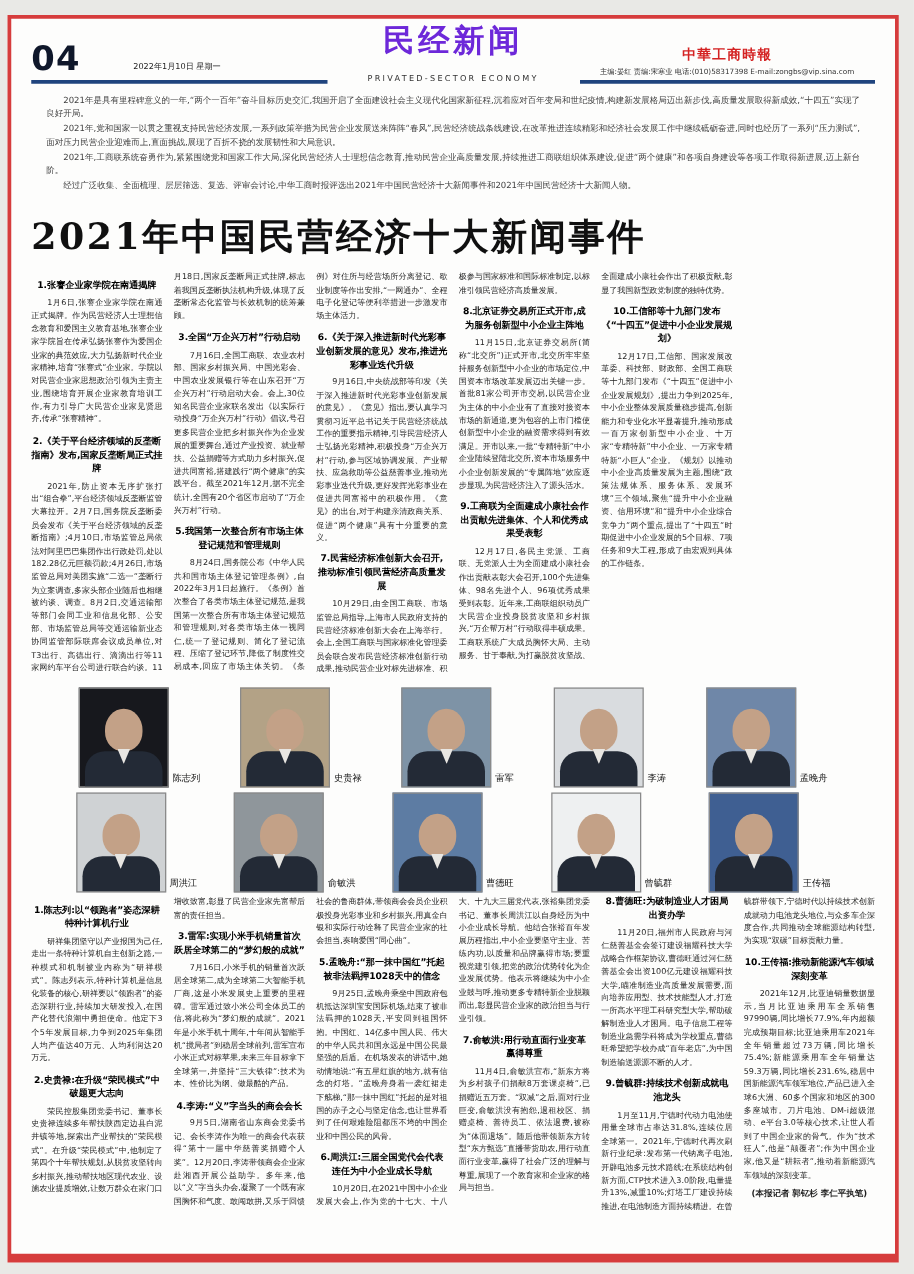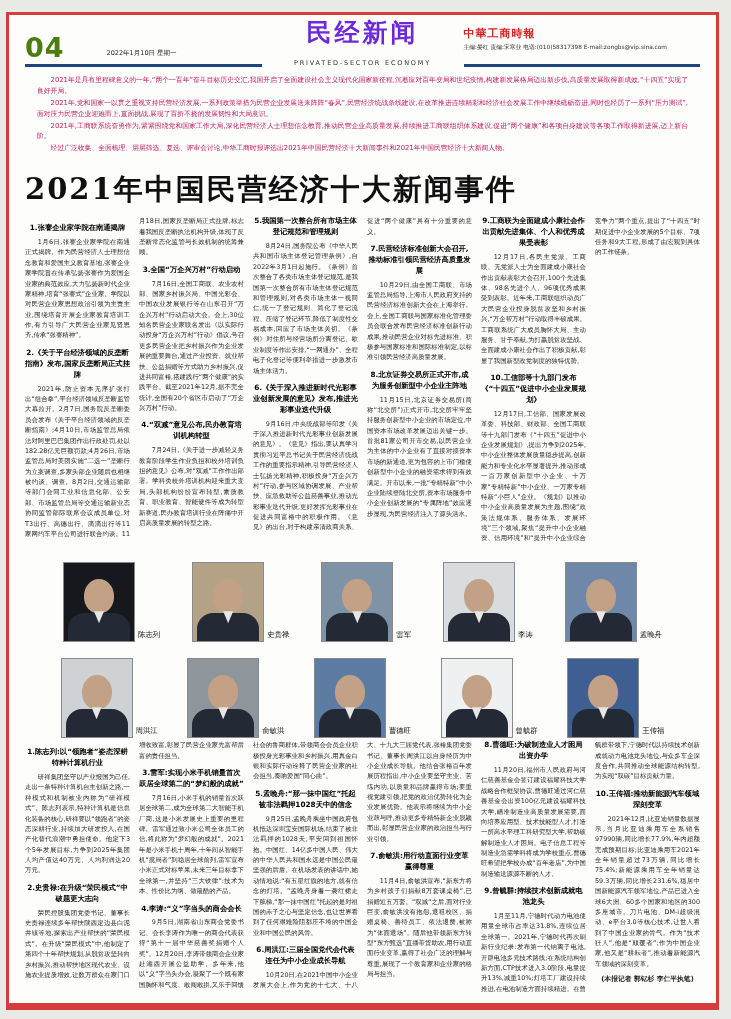--- a/index.html
+++ b/index.html
@@ -1,44 +1,44 @@
 <!DOCTYPE html>
 <html><head>
 <meta charset="utf-8">
 <style>
   html,body{margin:0;padding:0;background:#e9e9e6;}
   body{width:731px;height:1019px;position:relative;font-family:"DejaVu Sans","Liberation Sans",sans-serif;-webkit-font-smoothing:antialiased;}
   .page{position:absolute;left:6px;top:12px;width:713px;height:998px;background:#fdfdfc;border:3px solid #d63c3c;border-bottom-width:7px;box-sizing:border-box;padding:10px 16px 4px;overflow:hidden;}
   
   .header{display:flex;align-items:flex-end;height:42px;}
   .h-left{flex:1;display:flex;align-items:flex-end;gap:6px;border-bottom:3px solid #20447e;padding-bottom:4px;}
-  .pageno{font-size:27px;font-weight:bold;line-height:0.85;letter-spacing:1px;color:#4d7c0f;}
+  .pageno{font-size:27px;font-weight:bold;line-height:0.85;letter-spacing:1px;color:#0f172a;}
   .date{font-size:6.5px;color:#222;padding-bottom:2px;white-space:nowrap;margin-left:36px;}
   .h-center{width:190px;text-align:center;padding:0 6px;}
   .masthead{font-size:25px;font-weight:bold;letter-spacing:3px;color:#6d28d9;font-family:"DejaVu Serif","Liberation Serif",serif;line-height:1;}
   .masthead-en{font-size:6.5px;letter-spacing:1.8px;color:#333;margin-top:14px;white-space:nowrap;}
-  .h-right{flex:1;text-align:left;border-bottom:3px solid #20447e;padding-bottom:12px;}
+  .h-right{flex:1;text-align:center;border-bottom:3px solid #20447e;padding-bottom:2px;}
   .papername{font-size:11px;font-weight:bold;color:#d42222;letter-spacing:1px;}
   .infoline{font-size:5.8px;color:#333;margin-top:2px;white-space:nowrap;}
   
-  .intro{margin:8px 12px 16px;color:#be185d;}
+  .intro{margin:8px 12px 16px;color:#404040;}
   .intro p{font-size:6.8px;line-height:1.6;text-align:justify;text-indent:2em;margin:0 0 1px;}
   
   .headline{font-family:"DejaVu Serif","Liberation Serif",serif;font-weight:bold;font-size:29px;letter-spacing:2px;text-align:left;color:#101010;margin:10px 0 6px;}
   .headline.second{margin-top:4px;}
   
   .sixcol{column-count:6;column-gap:9px;column-fill:auto;text-align:justify;color:#1e1e1e;overflow:hidden;}
   .sixcol.events{height:330px;}
   .sixcol.people{height:256px;}
   .n-head{font-size:7.3px;font-weight:bold;text-align:center;margin:7px 0 3px;line-height:1.5;color:#000;}
   .n-body{font-size:6.4px;line-height:1.62;margin:0;text-indent:2em;}
   .byline{font-size:6.8px;font-weight:bold;text-align:center;margin-top:5px;}
   
   .photo-row{display:flex;justify-content:space-evenly;align-items:flex-end;margin:4px 6px 2px;}
-  .p-cell{display:flex;align-items:flex-end;margin-top:12px;}
+  .p-cell{display:flex;align-items:flex-end;}
   .p-photo{width:72px;height:80px;position:relative;overflow:hidden;border:1px solid #8a8a8a;box-sizing:border-box;background:#ccc;}
   .sil-head{position:absolute;left:50%;top:16px;width:30px;height:34px;margin-left:-15px;border-radius:50% 50% 46% 46%;background:#c3a187;}
   .sil-body{position:absolute;left:50%;bottom:-6px;width:62px;height:34px;margin-left:-31px;border-radius:16px 16px 0 0;background:#232a36;}
   .sil-collar{position:absolute;left:50%;bottom:18px;width:10px;height:12px;margin-left:-5px;background:#e8e6e2;clip-path:polygon(0 0,100% 0,50% 100%);}
   .p-name{font-size:7.4px;color:#111;margin:0 0 2px 3px;white-space:nowrap;}
 </style>
 </head>
 <body>
 
 <div class="page">
@@ -74,24 +74,20 @@
       </div>
     <div class="n-item">
         <h3 class="n-head">2.《关于平台经济领域的反垄断指南》发布,国家反垄断局正式挂牌</h3>
         <p class="n-body">2021年,防止资本无序扩张打出“组合拳”,平台经济领域反垄断监管大幕拉开。2月7日,国务院反垄断委员会发布《关于平台经济领域的反垄断指南》;4月10日,市场监管总局依法对阿里巴巴集团作出行政处罚,处以182.28亿元巨额罚款;4月26日,市场监管总局对美团实施“二选一”垄断行为立案调查,多家头部企业随后也相继被约谈、调查。8月2日,交通运输部等部门会同工业和信息化部、公安部、市场监管总局等交通运输新业态协同监管部际联席会议成员单位,对T3出行、高德出行、滴滴出行等11家网约车平台公司进行联合约谈。11月18日,国家反垄断局正式挂牌,标志着我国反垄断执法机构升级,体现了反垄断常态化监管与长效机制的统筹兼顾。</p>
       </div>
     <div class="n-item">
         <h3 class="n-head">3.全国“万企兴万村”行动启动</h3>
         <p class="n-body">7月16日,全国工商联、农业农村部、国家乡村振兴局、中国光彩会、中国农业发展银行等在山东召开“万企兴万村”行动启动大会。会上,30位知名民营企业家联名发出《以实际行动投身“万企兴万村”行动》倡议,号召更多民营企业把乡村振兴作为企业发展的重要舞台,通过产业投资、就业帮扶、公益捐赠等方式助力乡村振兴,促进共同富裕,搭建践行“两个健康”的实践平台。截至2021年12月,据不完全统计,全国有20个省区市启动了“万企兴万村”行动。</p>
       </div>
     <div class="n-item">
-        <h3 class="n-head">4.“双减”意见公布,民办教育培训机构转型</h3>
-        <p class="n-body">7月24日,《关于进一步减轻义务教育阶段学生作业负担和校外培训负担的意见》公布,对“双减”工作作出部署。学科类校外培训机构迎来重大变局,头部机构纷纷宣布转型,素质教育、职业教育、智能硬件等成为转型新赛道,民办教育培训行业在阵痛中开启高质量发展的转型之路。</p>
-      </div>
-    <div class="n-item">
         <h3 class="n-head">5.我国第一次整合所有市场主体登记规范和管理规则</h3>
         <p class="n-body">8月24日,国务院公布《中华人民共和国市场主体登记管理条例》,自2022年3月1日起施行。《条例》首次整合了各类市场主体登记规范,是我国第一次整合所有市场主体登记规范和管理规则,对各类市场主体一视同仁,统一了登记规则、简化了登记流程、压缩了登记环节,降低了制度性交易成本,回应了市场主体关切。《条例》对住所与经营场所分离登记、歇业制度等作出安排,“一网通办”、全程电子化登记等便利举措进一步激发市场主体活力。</p>
       </div>
     <div class="n-item">
         <h3 class="n-head">6.《关于深入推进新时代光彩事业创新发展的意见》发布,推进光彩事业迭代升级</h3>
         <p class="n-body">9月16日,中央统战部等印发《关于深入推进新时代光彩事业创新发展的意见》。《意见》指出,要认真学习贯彻习近平总书记关于民营经济统战工作的重要指示精神,引导民营经济人士弘扬光彩精神,积极投身“万企兴万村”行动,参与区域协调发展、产业帮扶、应急救助等公益慈善事业,推动光彩事业迭代升级,更好发挥光彩事业在促进共同富裕中的积极作用。《意见》的出台,对于构建亲清政商关系、促进“两个健康”具有十分重要的意义。</p>
       </div>
     <div class="n-item">
         <h3 class="n-head">7.民营经济标准创新大会召开,推动标准引领民营经济高质量发展</h3>
         <p class="n-body">10月29日,由全国工商联、市场监管总局指导,上海市人民政府支持的民营经济标准创新大会在上海举行。会上,全国工商联与国家标准化管理委员会联合发布民营经济标准创新行动成果,推动民营企业对标先进标准、积极参与国家标准和国际标准制定,以标准引领民营经济高质量发展。</p>

